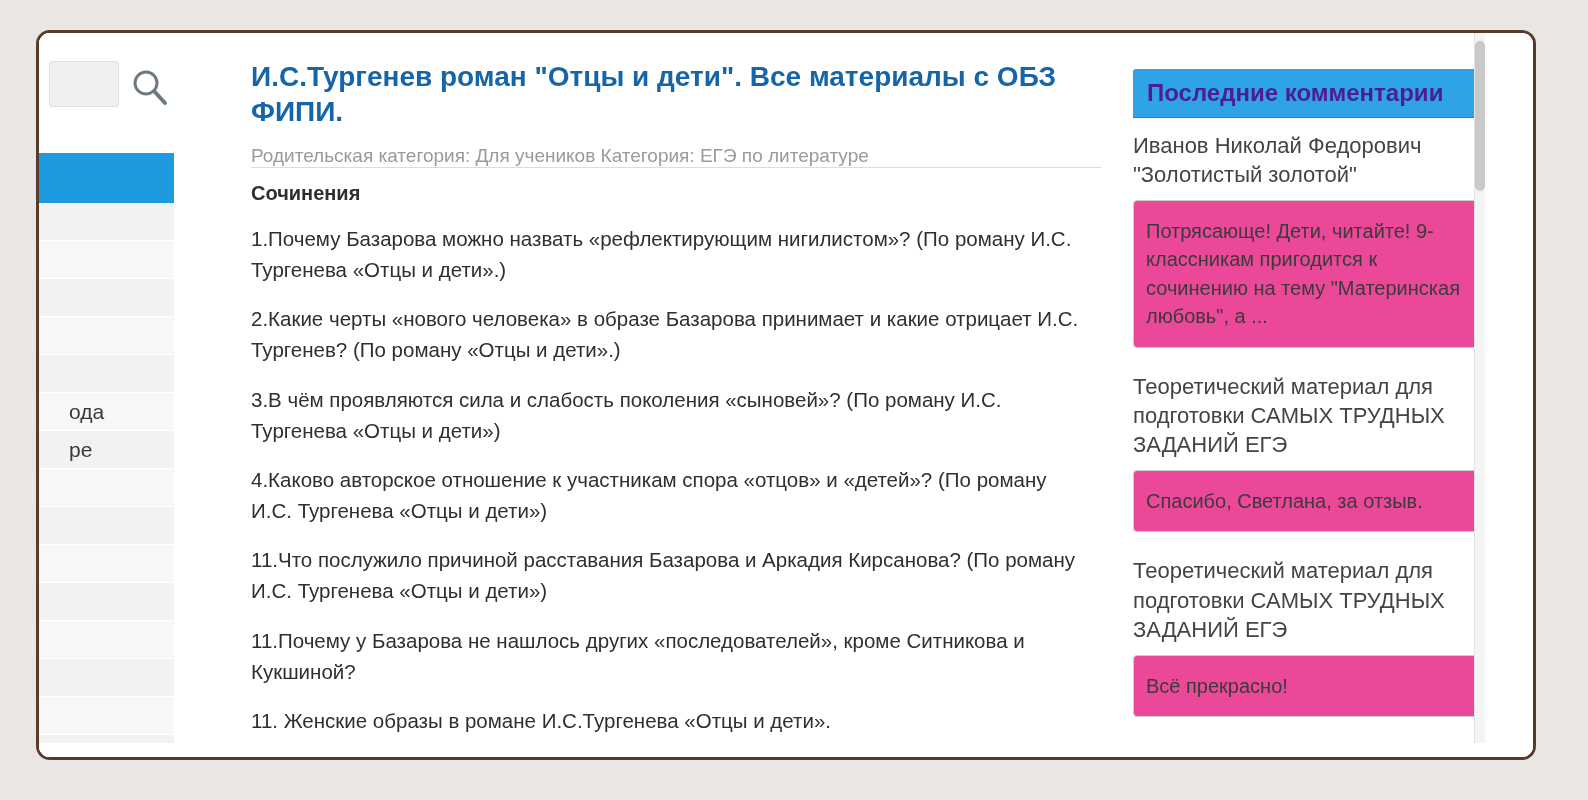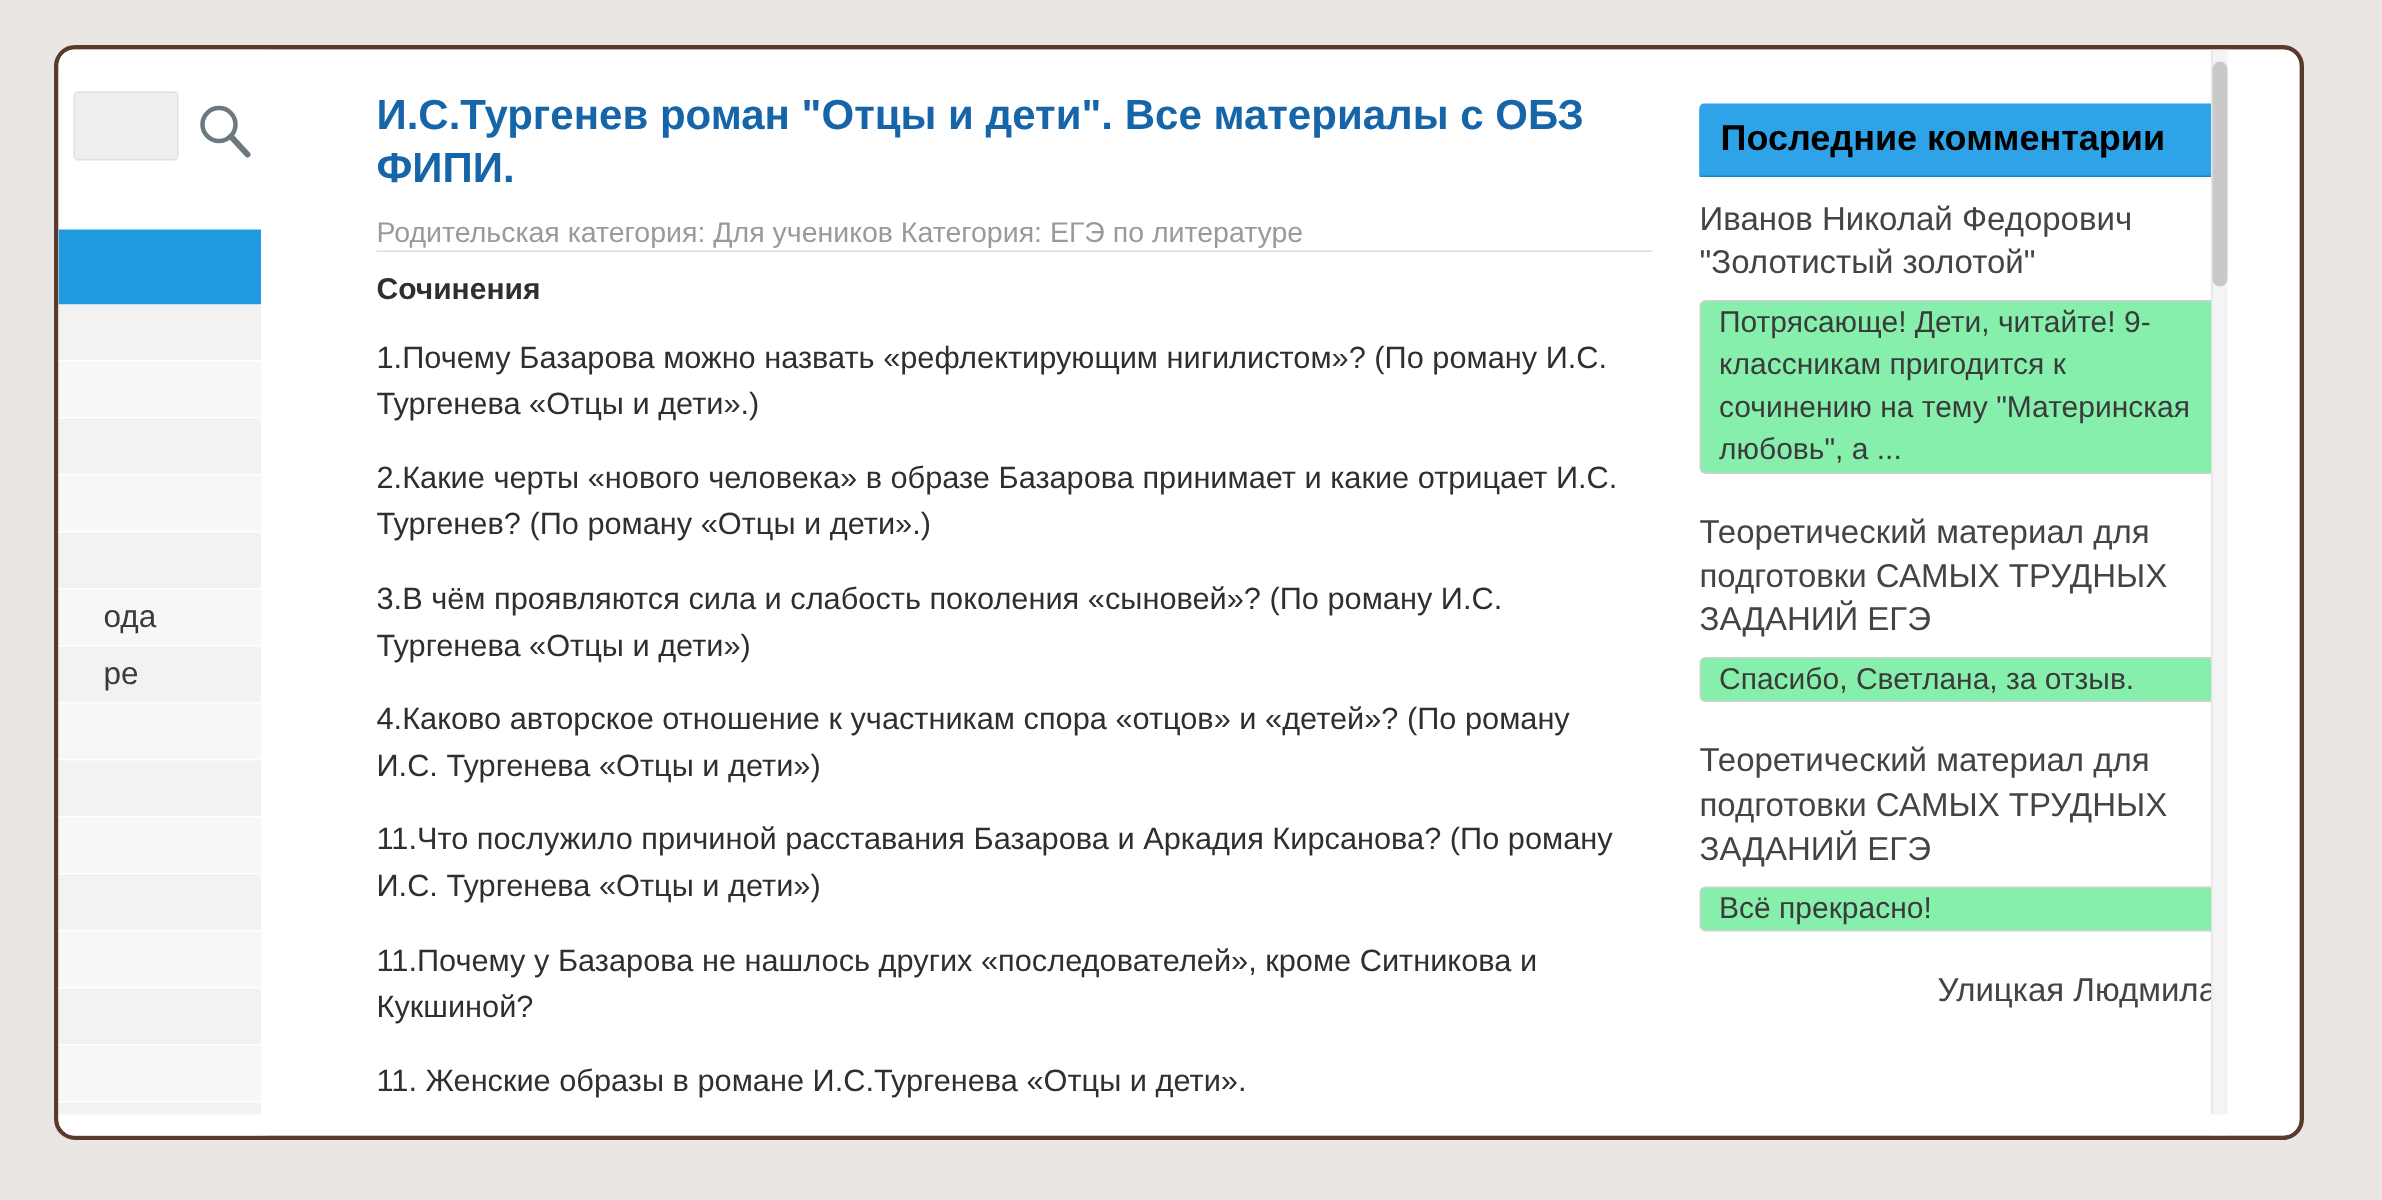--- a/index.html
+++ b/index.html
@@ -128,43 +128,43 @@
 
   
   .rail {
     position: absolute;
     left: 1094px;
     top: 36px;
     width: 345px;
   }
   .rail-header {
     background: #2fa3e8;
-    color: #000000;
+    color: #4c1d95;
     font-size: 24px;
     font-weight: bold;
     padding: 10px 14px;
     border-radius: 3px 3px 0 0;
     box-shadow: 0 1px 0 #1b86c6;
   }
   .rail-body { padding-top: 14px; }
   .comment-title {
     color: #444444;
     font-size: 22px;
     line-height: 1.34;
     margin-bottom: 10px;
   }
   .comment-box {
     border: 1px solid #cfcfcf;
     border-radius: 4px;
-    padding: 0 12px;
+    padding: 16px 12px;
     color: #3b3b3b;
     font-size: 20px;
     line-height: 1.42;
     margin-bottom: 24px;
-    background: #86efac;
+    background: #ec4899;
   }
   .comment-title.last { margin-bottom: 0; text-align: right; }
 
   
   .scroll-track {
     position: absolute;
     right: 48px;
     top: 0;
     width: 10px;
     height: 730px;

